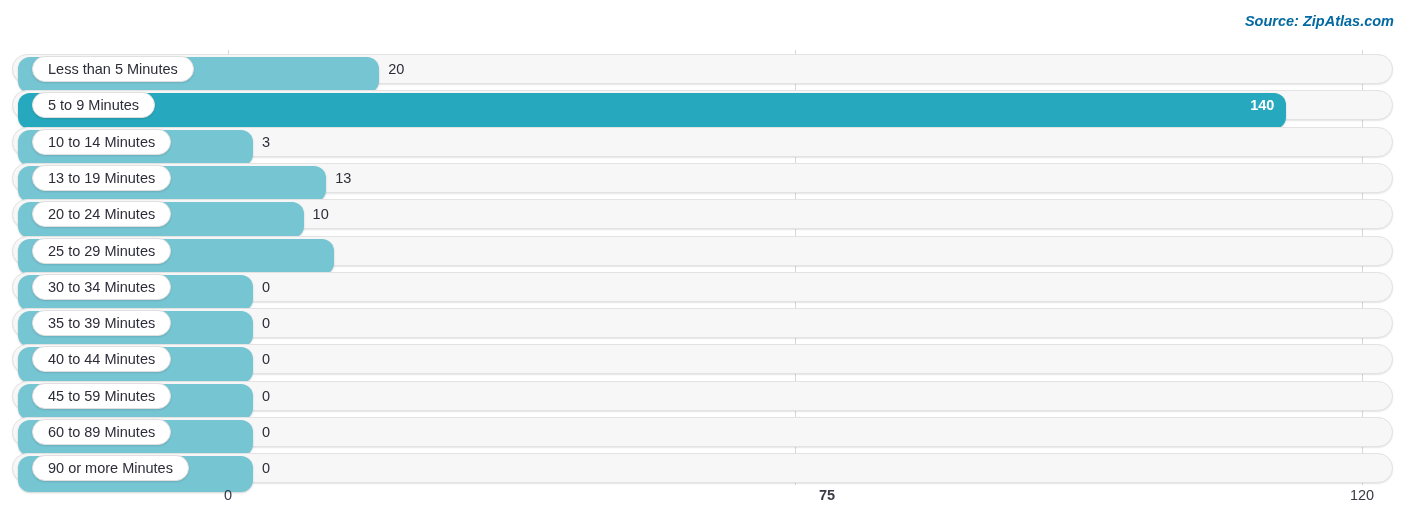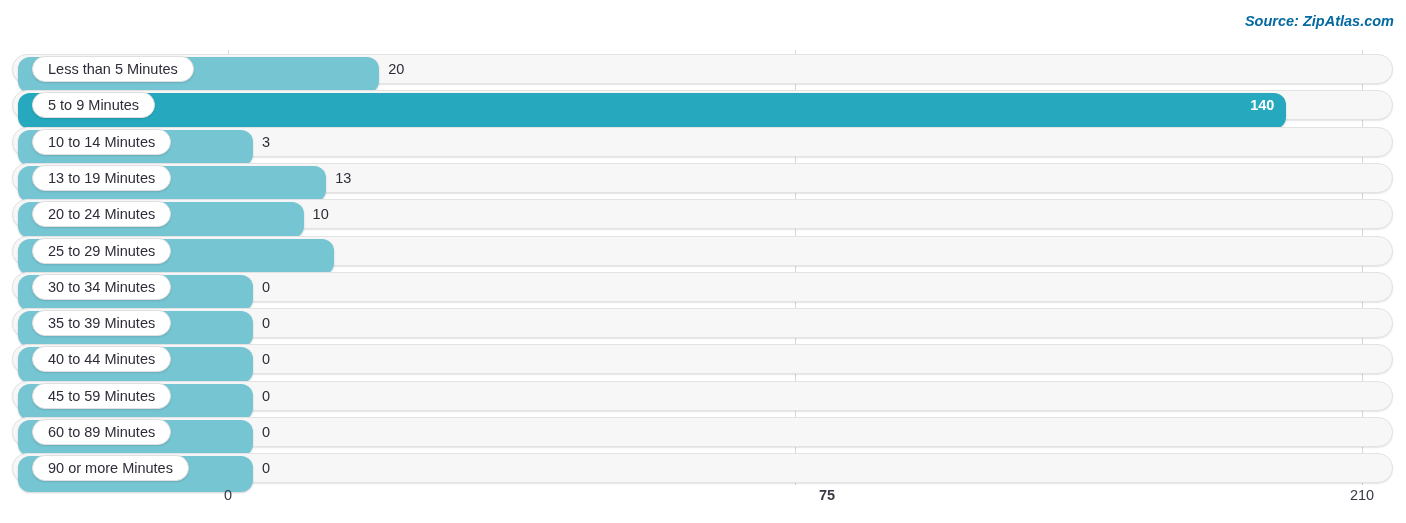--- a/index.html
+++ b/index.html
@@ -239,16 +239,16 @@
           <div class="bar" style="width: 235px;"></div>
           <div class="value-out" style="left: 262px;">0</div>
           <div class="label-pill">90 or more Minutes</div>
         </div>
       </div>
   </div>
 
   <div class="axis">
       <div class="axis-tick" style="left: 228px;">0</div>
       <div class="axis-tick" style="left: 827px; font-weight: bold;">75</div>
-      <div class="axis-tick" style="left: 1362px;">210</div>
+      <div class="axis-tick" style="left: 1362px;">120</div>
     </div>
 
 </div>
 
 </body></html>

